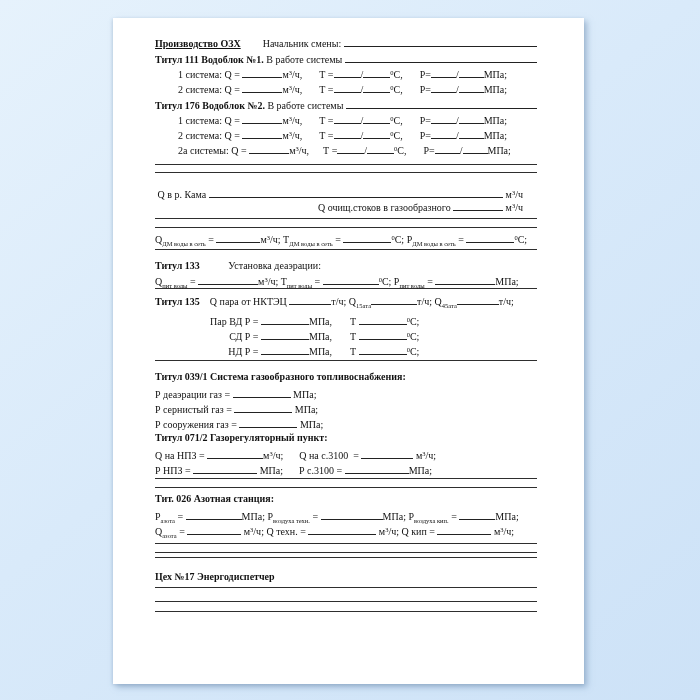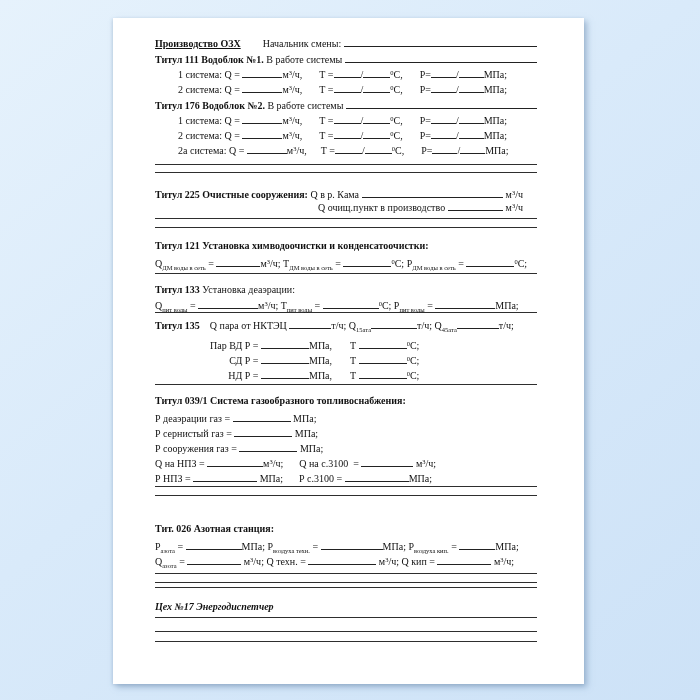--- a/index.html
+++ b/index.html
@@ -126,21 +126,21 @@
         <span class="sup">0</span>
         <span>С,</span>
         <span class="sp" style="width: 17px;"></span>
         <span>Р=</span>
         <span class="blank" style="width: 25px;"></span>
         <span>/</span>
         <span class="blank" style="width: 25px;"></span>
         <span>МПа;</span>
       </div>
       <div class="row" style="margin-left: 23px;">
-        <span>2а система: Q = </span>
+        <span>2а системы: Q = </span>
         <span class="blank" style="width: 40px;"></span>
         <span>м</span>
         <span class="sup">3</span>
         <span>/ч,</span>
         <span class="sp" style="width: 14px;"></span>
         <span>Т =</span>
         <span class="blank" style="width: 27px;"></span>
         <span>/</span>
         <span class="blank" style="width: 27px;"></span>
         <span class="sup">0</span>
@@ -148,60 +148,56 @@
         <span class="sp" style="width: 17px;"></span>
         <span>Р=</span>
         <span class="blank" style="width: 25px;"></span>
         <span>/</span>
         <span class="blank" style="width: 25px;"></span>
         <span>МПа;</span>
       </div>
       <div class="hr" style="margin-top: 10px;"></div>
       <div class="hr" style="margin-top: 7px;"></div>
       <div class="row" style="margin-top: 12px; margin-right: 14px;">
-        <span class="b">Титул 225 Очистные сооружения:</span>
         <span> Q в р. Кама </span>
         <span class="blank fill"></span>
         <span> м</span>
         <span class="sup">3</span>
         <span>/ч</span>
       </div>
       <div class="row" style="margin-top: 0px; margin-left: 163px; margin-right: 14px;">
-        <span>Q очищ.пункт в производство </span>
+        <span>Q очищ.стоков в газообразного </span>
         <span class="blank fill"></span>
         <span> м</span>
         <span class="sup">3</span>
         <span>/ч</span>
       </div>
       <div class="hr" style="margin-top: 7px;"></div>
       <div class="hr" style="margin-top: 8px;"></div>
-      <div class="row" style="margin-top: 11px;">
-        <span class="b">Титул 121 Установка химводоочистки и конденсатоочистки:</span>
-      </div>
       <div class="row" style="margin-top: 2px;">
         <span>Q</span>
         <span class="sub">ДМ воды в сеть</span>
         <span> = </span>
         <span class="blank" style="width: 44px;"></span>
         <span>м</span>
         <span class="sup">3</span>
         <span>/ч; Т</span>
         <span class="sub">ДМ воды в сеть</span>
         <span> = </span>
         <span class="blank" style="width: 48px;"></span>
         <span class="sup">0</span>
         <span>С; Р</span>
         <span class="sub">ДМ воды в сеть</span>
         <span> = </span>
         <span class="blank" style="width: 48px;"></span>
         <span class="sup">0</span>
         <span>С;</span>
       </div>
       <div class="hr" style="margin-top: 6px;"></div>
-      <div class="row" style="margin-top: 9px;">
+      <div class="row" style="margin-top: 9px; gap: 26px;">
         <span class="b">Титул 133</span>
         <span> Установка деаэрации:</span>
       </div>
       <div class="row" style="margin-top: 0px;">
         <span>Q</span>
         <span class="sub">пит воды</span>
         <span> = </span>
         <span class="blank" style="width: 60px;"></span>
         <span>м</span>
         <span class="sup">3</span>
@@ -275,20 +271,23 @@
       <div class="row">
         <span>Р сернистый газ = </span>
         <span class="blank" style="width: 58px;"></span>
         <span> МПа;</span>
       </div>
       <div class="row">
         <span>Р сооружения газ = </span>
         <span class="blank" style="width: 58px;"></span>
         <span> МПа;</span>
       </div>
+      <div class="row" style="margin-top: 3px;">
+        <span class="b">Титул 071/2 Газорегуляторный пункт:</span>
+      </div>
       <div class="row">
         <span>Q на НПЗ = </span>
         <span class="blank" style="width: 56px;"></span>
         <span>м</span>
         <span class="sup">3</span>
         <span>/ч;</span>
         <span class="sp" style="width: 16px;"></span>
         <span>Q на с.3100  = </span>
         <span class="blank" style="width: 52px;"></span>
         <span> м</span>
@@ -299,21 +298,21 @@
         <span>Р НПЗ = </span>
         <span class="blank" style="width: 64px;"></span>
         <span> МПа;</span>
         <span class="sp" style="width: 16px;"></span>
         <span>Р с.3100 = </span>
         <span class="blank" style="width: 64px;"></span>
         <span>МПа;</span>
       </div>
       <div class="hr" style="margin-top: 4px;"></div>
       <div class="hr" style="margin-top: 8px;"></div>
-      <div class="row" style="margin-top: 26px;">
+      <div class="row" style="margin-top: 4px;">
         <span class="b">Тит. 026 Азотная станция:</span>
       </div>
       <div class="row">
         <span>Р</span>
         <span class="sub">азота</span>
         <span> = </span>
         <span class="blank" style="width: 56px;"></span>
         <span>МПа; Р</span>
         <span class="sub">воздуха техн.</span>
         <span> = </span>
@@ -337,20 +336,20 @@
         <span class="sup">3</span>
         <span>/ч; Q кип = </span>
         <span class="blank" style="width: 54px;"></span>
         <span> м</span>
         <span class="sup">3</span>
         <span>/ч;</span>
       </div>
       <div class="hr" style="margin-top: 8px;"></div>
       <div class="hr" style="margin-top: 8px;"></div>
       <div class="hr" style="margin-top: 4px;"></div>
-      <div class="row" style="margin-top: 12px; font-style: italic;">
+      <div class="row" style="margin-top: 12px;">
         <span class="b">Цех №17 Энергодиспетчер</span>
       </div>
       <div class="hr" style="margin-top: 4px;"></div>
       <div class="hr" style="margin-top: 13px;"></div>
       <div class="hr" style="margin-top: 9px;"></div>
     </div>
 </div>
 
 </body></html>

